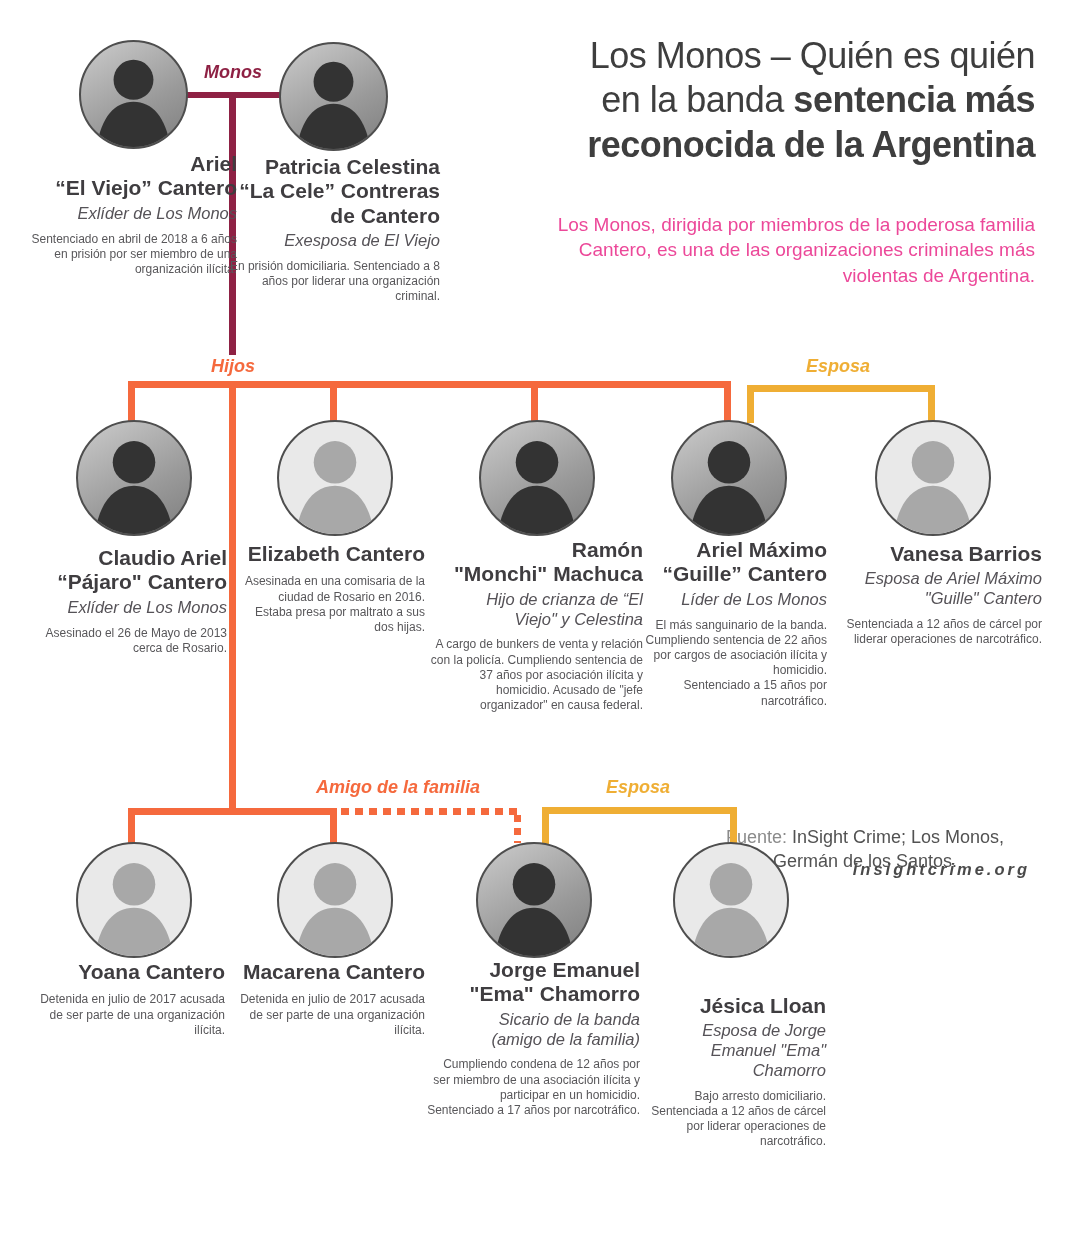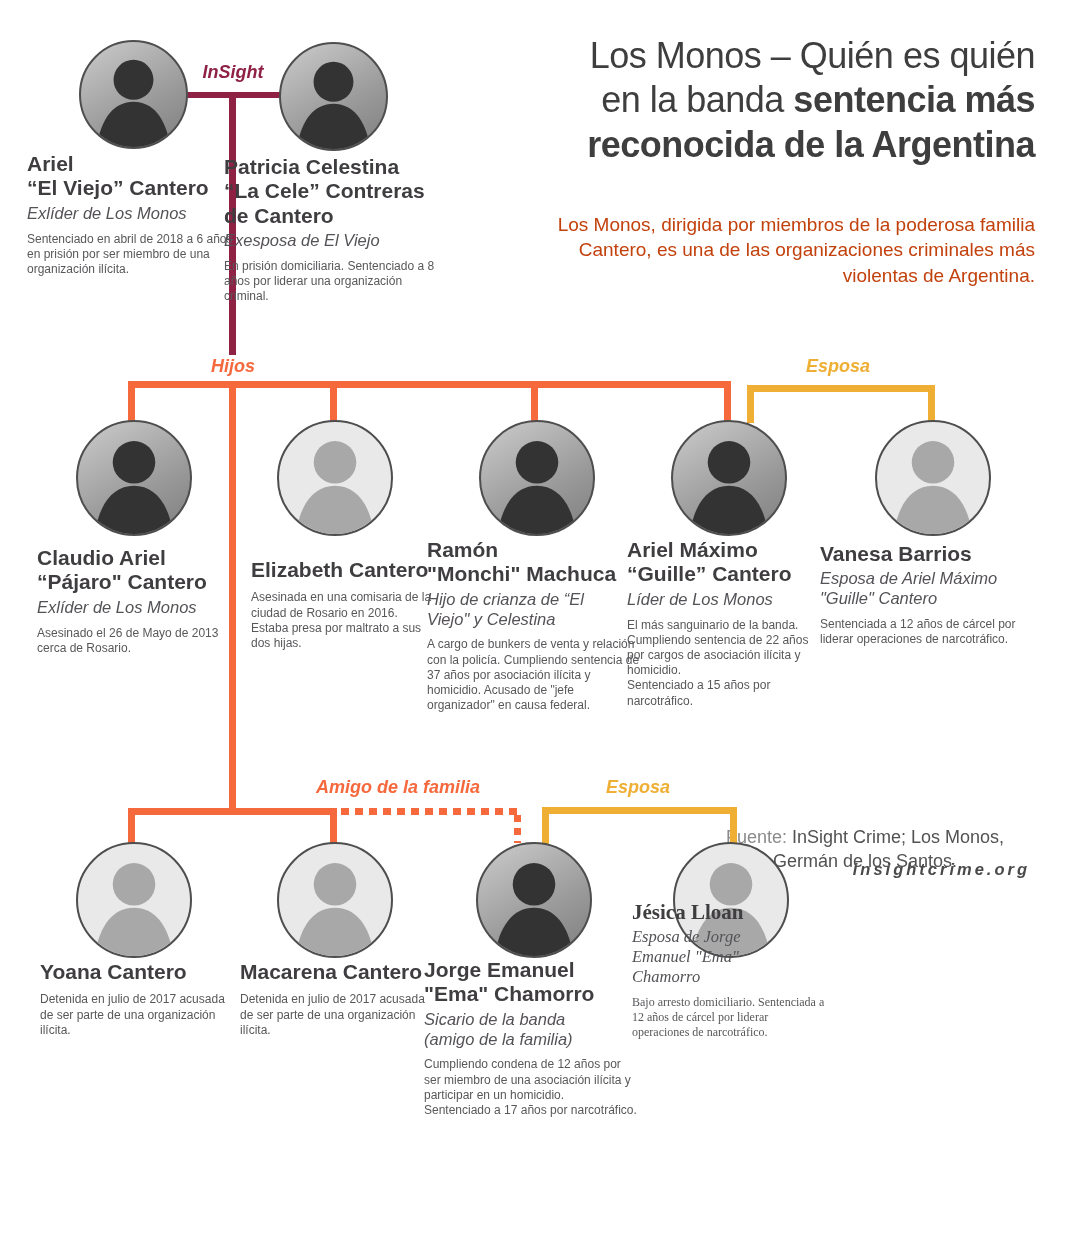--- a/index.html
+++ b/index.html
@@ -6,21 +6,21 @@
   #canvas{
     position:relative;width:1068px;height:1235px;background:#ffffff;
     font-family:"Liberation Sans",sans-serif;overflow:hidden;
     --maroon:#8E2144;--orange:#F5693D;--gold:#EFAE34;
   }
   
   .title{position:absolute;left:435px;width:600px;top:34px;text-align:right;
     color:#3E3E3E;font-size:36px;line-height:1.23;font-weight:400;letter-spacing:-.5px;}
   .title b{font-weight:700;}
   .subtitle{position:absolute;left:535px;width:500px;top:212px;text-align:right;
-    color:#c2410c;font-size:19px;line-height:1.33;}
+    color:#ec4899;font-size:19px;line-height:1.33;}
   
   .ln{position:absolute;z-index:1;}
   .maroon{background:var(--maroon);}
   .orange{background:var(--orange);}
   .gold{background:var(--gold);}
   .dot-h{background:repeating-linear-gradient(90deg,var(--orange) 0 8px,transparent 8px 14px);}
   .dot-v{background:repeating-linear-gradient(180deg,var(--orange) 0 7px,transparent 7px 13px);}
   .l-padres-h{left:185px;top:92px;width:95px;height:6px;}
   .l-padres-v{left:229px;top:92px;width:7px;height:263px;}
   .l-hijos-h{left:128px;top:381px;width:603px;height:7px;}
@@ -58,35 +58,35 @@
   .av2{left:76px;top:420px;width:112px;height:112px;}
   .av3{left:277px;top:420px;width:112px;height:112px;}
   .av4{left:479px;top:420px;width:112px;height:112px;}
   .av5{left:671px;top:420px;width:112px;height:112px;}
   .av6{left:875px;top:420px;width:112px;height:112px;}
   .av7{left:76px;top:842px;width:112px;height:112px;}
   .av8{left:277px;top:842px;width:112px;height:112px;}
   .av9{left:476px;top:842px;width:112px;height:112px;}
   .av10{left:673px;top:842px;width:112px;height:112px;}
   
-  .pcard{position:absolute;z-index:3;text-align:left;}
+  .pcard{position:absolute;z-index:3;text-align:right;}
   .pname{font-weight:700;font-size:21px;line-height:1.16;color:#3F3D40;white-space:pre-line;}
   .prole{font-style:italic;font-size:16.5px;line-height:1.2;color:#555257;margin-top:3px;white-space:pre-line;}
   .pdesc{font-size:12px;line-height:1.27;color:#58575A;margin-top:8px;white-space:pre-line;}
   .t0{left:27px;width:210px;top:152px;}
   .t1{left:224px;width:216px;top:155px;}
   .t2{left:37px;width:190px;top:538px;margin-top:8px;}
-  .t3{left:251px;width:182px;top:542px;margin-top:16px;}
+  .t3{left:243px;width:182px;top:542px;}
   .t4{left:427px;width:216px;top:538px;}
   .t5{left:627px;width:200px;top:538px;}
   .t6{left:820px;width:222px;top:542px;}
   .t7{left:40px;width:185px;top:960px;}
   .t8{left:240px;width:185px;top:960px;}
   .t9{left:424px;width:216px;top:958px;}
-  .t10{left:632px;width:194px;top:900px;font-family:Liberation Serif, serif;}
+  .t10{left:632px;width:194px;top:994px;}
   
   .source{position:absolute;left:700px;width:330px;top:806px;text-align:center;
     font-size:18px;line-height:1.32;color:#525252;margin-top:20px;}
   .source .prefix{color:#8B8B8B;}
   .site{position:absolute;left:700px;width:330px;top:860px;text-align:right;
     font-size:16.5px;font-weight:700;font-style:italic;letter-spacing:3px;color:#4A4A4A;}
 </style>
 </head>
 <body>
 
@@ -119,21 +119,21 @@
   <div class="ln orange l-row3-d2"></div>
   <div class="ln dot-h l-dot-h"></div>
   <div class="ln dot-v l-dot-v"></div>
   <div class="ln gold l-esp1-h"></div>
   <div class="ln gold l-esp1-vl"></div>
   <div class="ln gold l-esp1-vr"></div>
   <div class="ln gold l-esp2-h"></div>
   <div class="ln gold l-esp2-vl"></div>
   <div class="ln gold l-esp2-vr"></div>
 
-  <div class="rel lab-padres">InSight</div>
+  <div class="rel lab-padres">Monos</div>
   <div class="rel lab-hijos">Hijos</div>
   <div class="rel lab-esp1">Esposa</div>
   <div class="rel lab-amigo">Amigo de la familia</div>
   <div class="rel lab-esp2">Esposa</div>
 
   <div class="avatar photo av0">
       <svg class="sil" viewBox="0 0 100 100">
         <use href="#sil"></use>
       </svg>
     </div>

